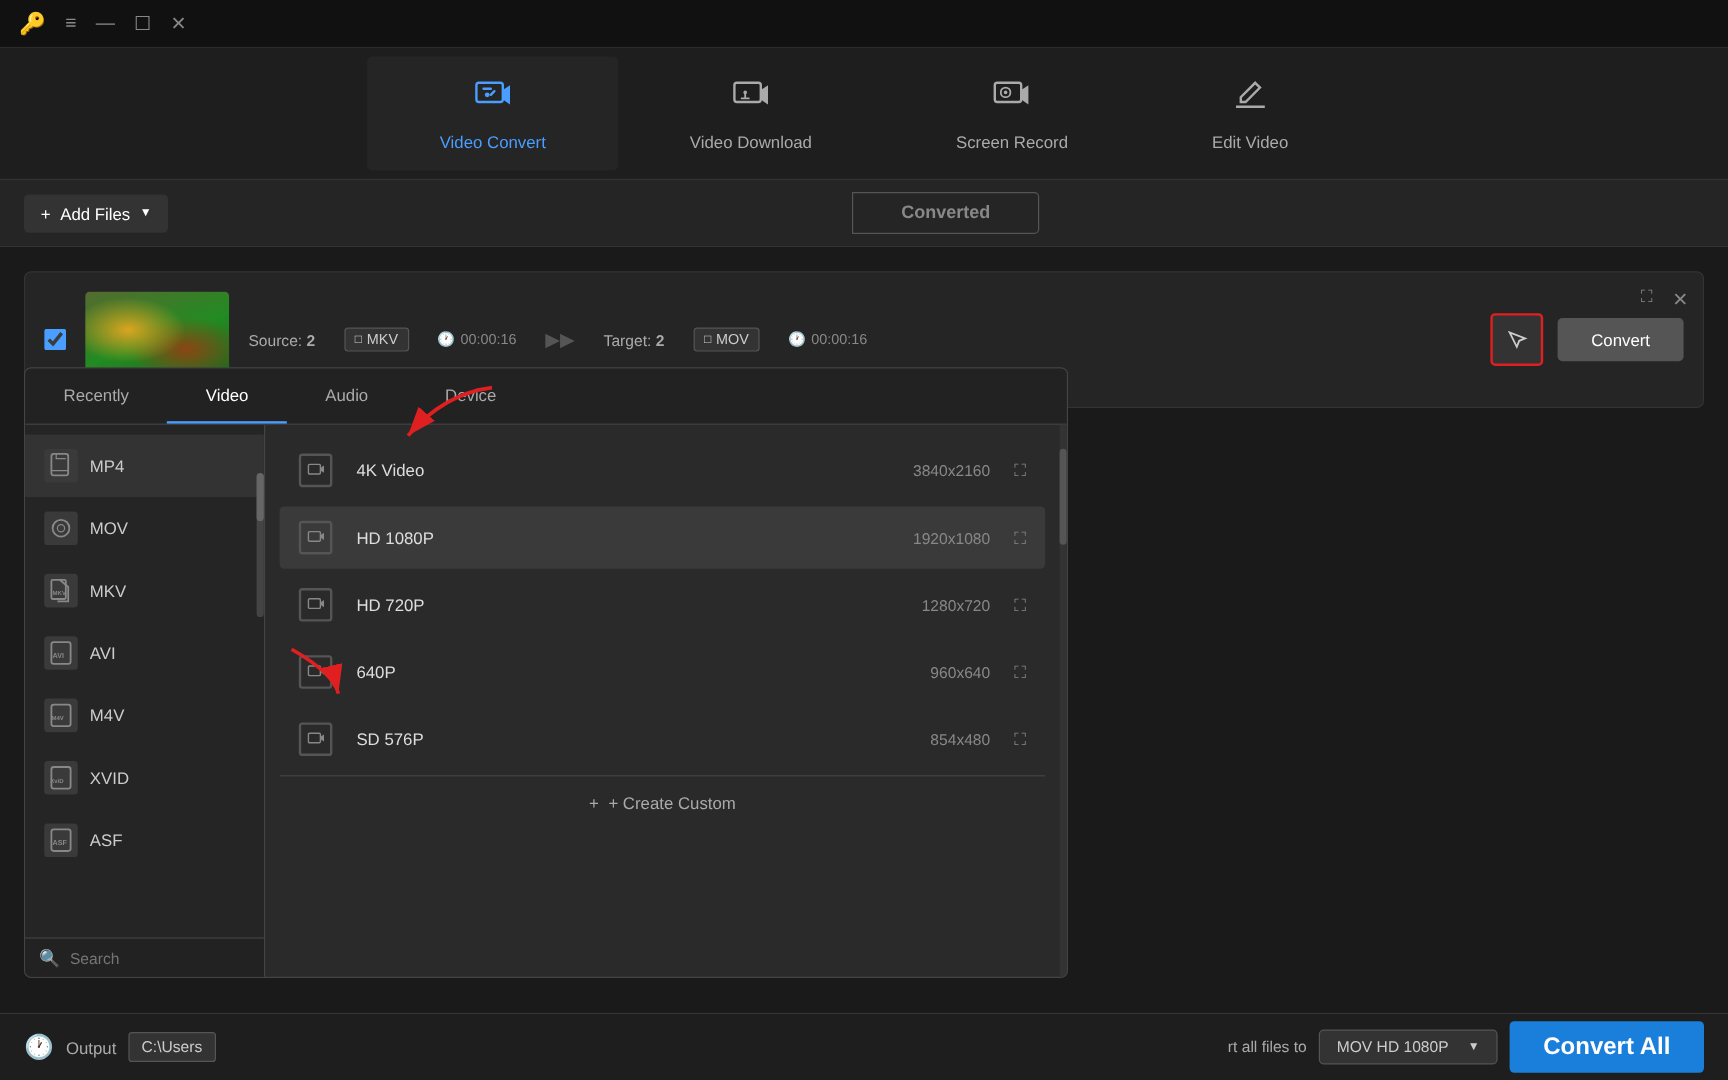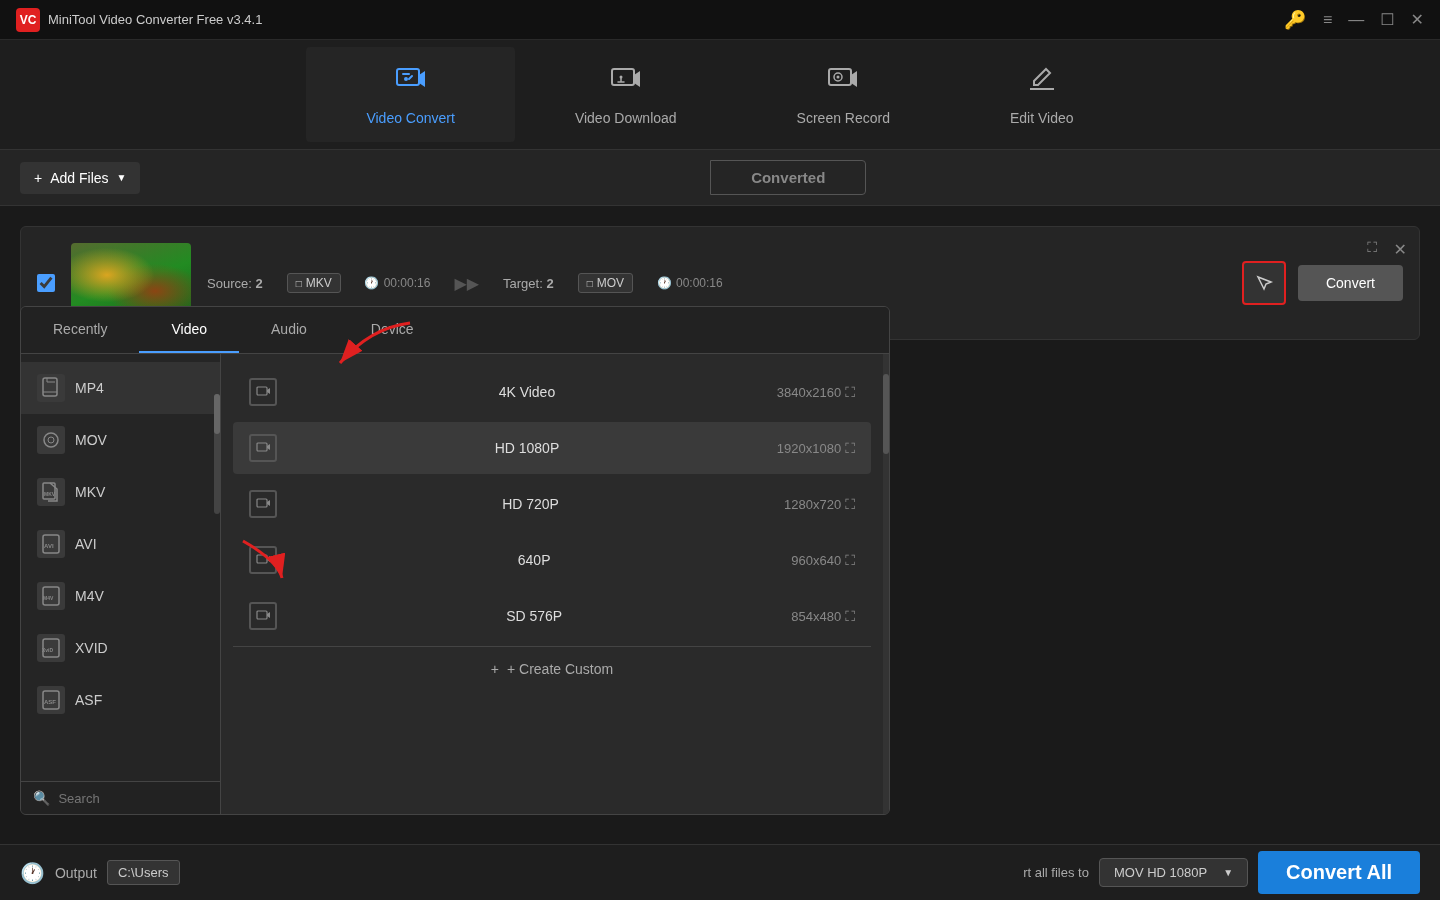--- a/index.html
+++ b/index.html
@@ -346,23 +346,22 @@
       flex: 1;
       padding: 12px;
       overflow-y: auto;
     }
     .quality-row {
       display: flex;
       align-items: center;
       padding: 12px 16px;
       border-radius: 4px;
       cursor: pointer;
-      gap: 4px;
+      gap: 20px;
       margin-bottom: 4px;
-      text-align: center;
     }
     .quality-row.selected {
       background: #3a3a3a;
     }
     .quality-icon {
       width: 28px;
       height: 28px;
       border: 2px solid #555;
       border-radius: 3px;
       display: flex;
@@ -496,24 +495,20 @@
       width: 50px;
       height: 60px;
       pointer-events: none;
       z-index: 200;
     }
   </style>
 </head>
 <body>
 
 <div class="titlebar">
-  <div class="titlebar-left">
-    <div class="app-logo">VC</div>
-    <span class="titlebar-title">MiniTool Video Converter Free v3.4.1</span>
-  </div>
   <div class="titlebar-controls">
     <span style="color:#d4a017; font-size:18px;">🔑</span>
     <span style="color:#888;">≡</span>
     <span style="color:#888;">—</span>
     <span style="color:#888;">☐</span>
     <span style="color:#888;">✕</span>
   </div>
 </div>
 
 <div class="nav-tabs">

